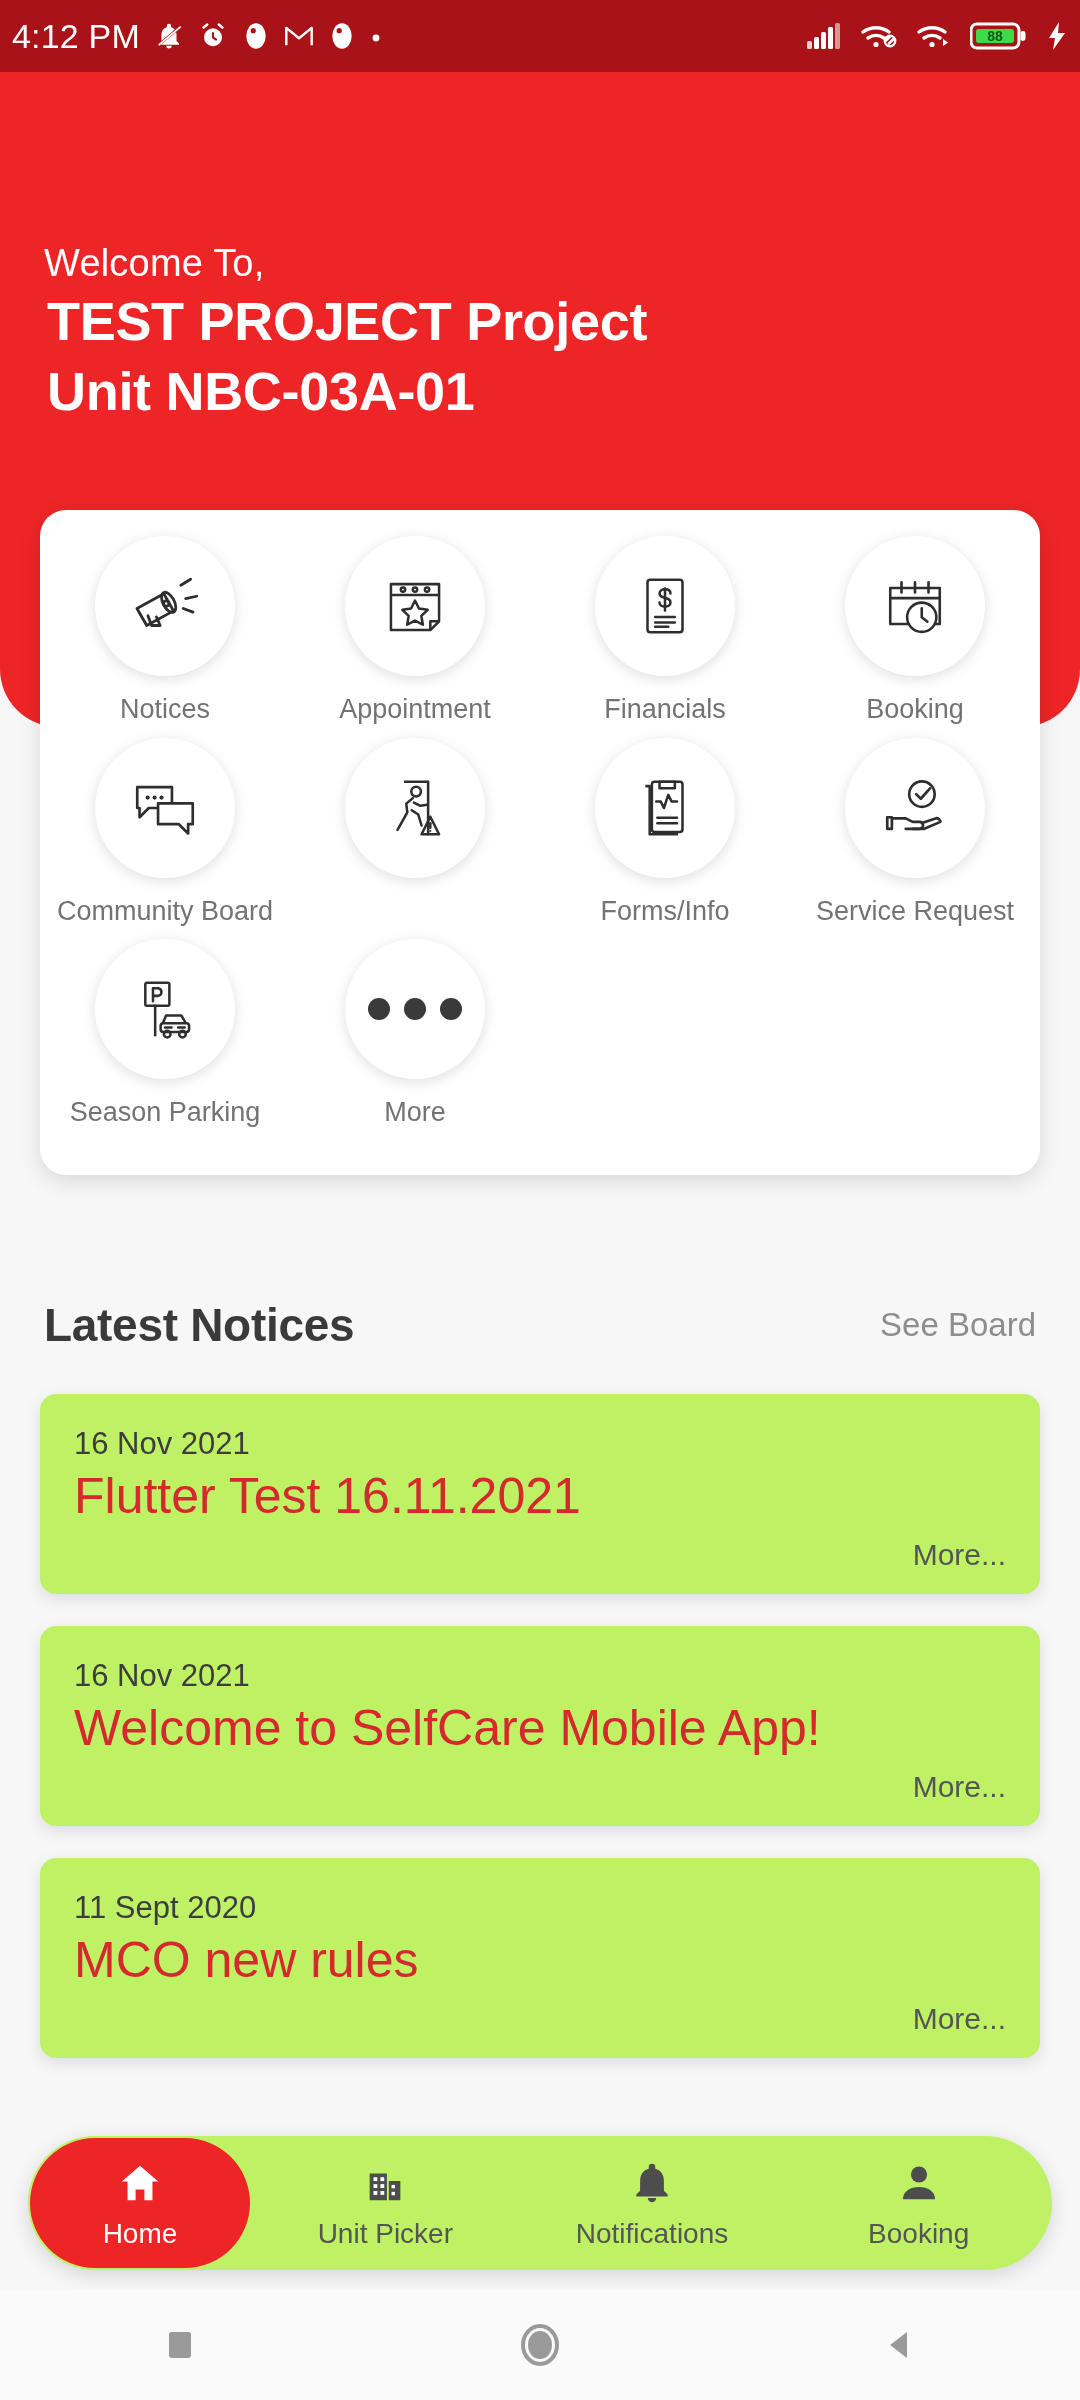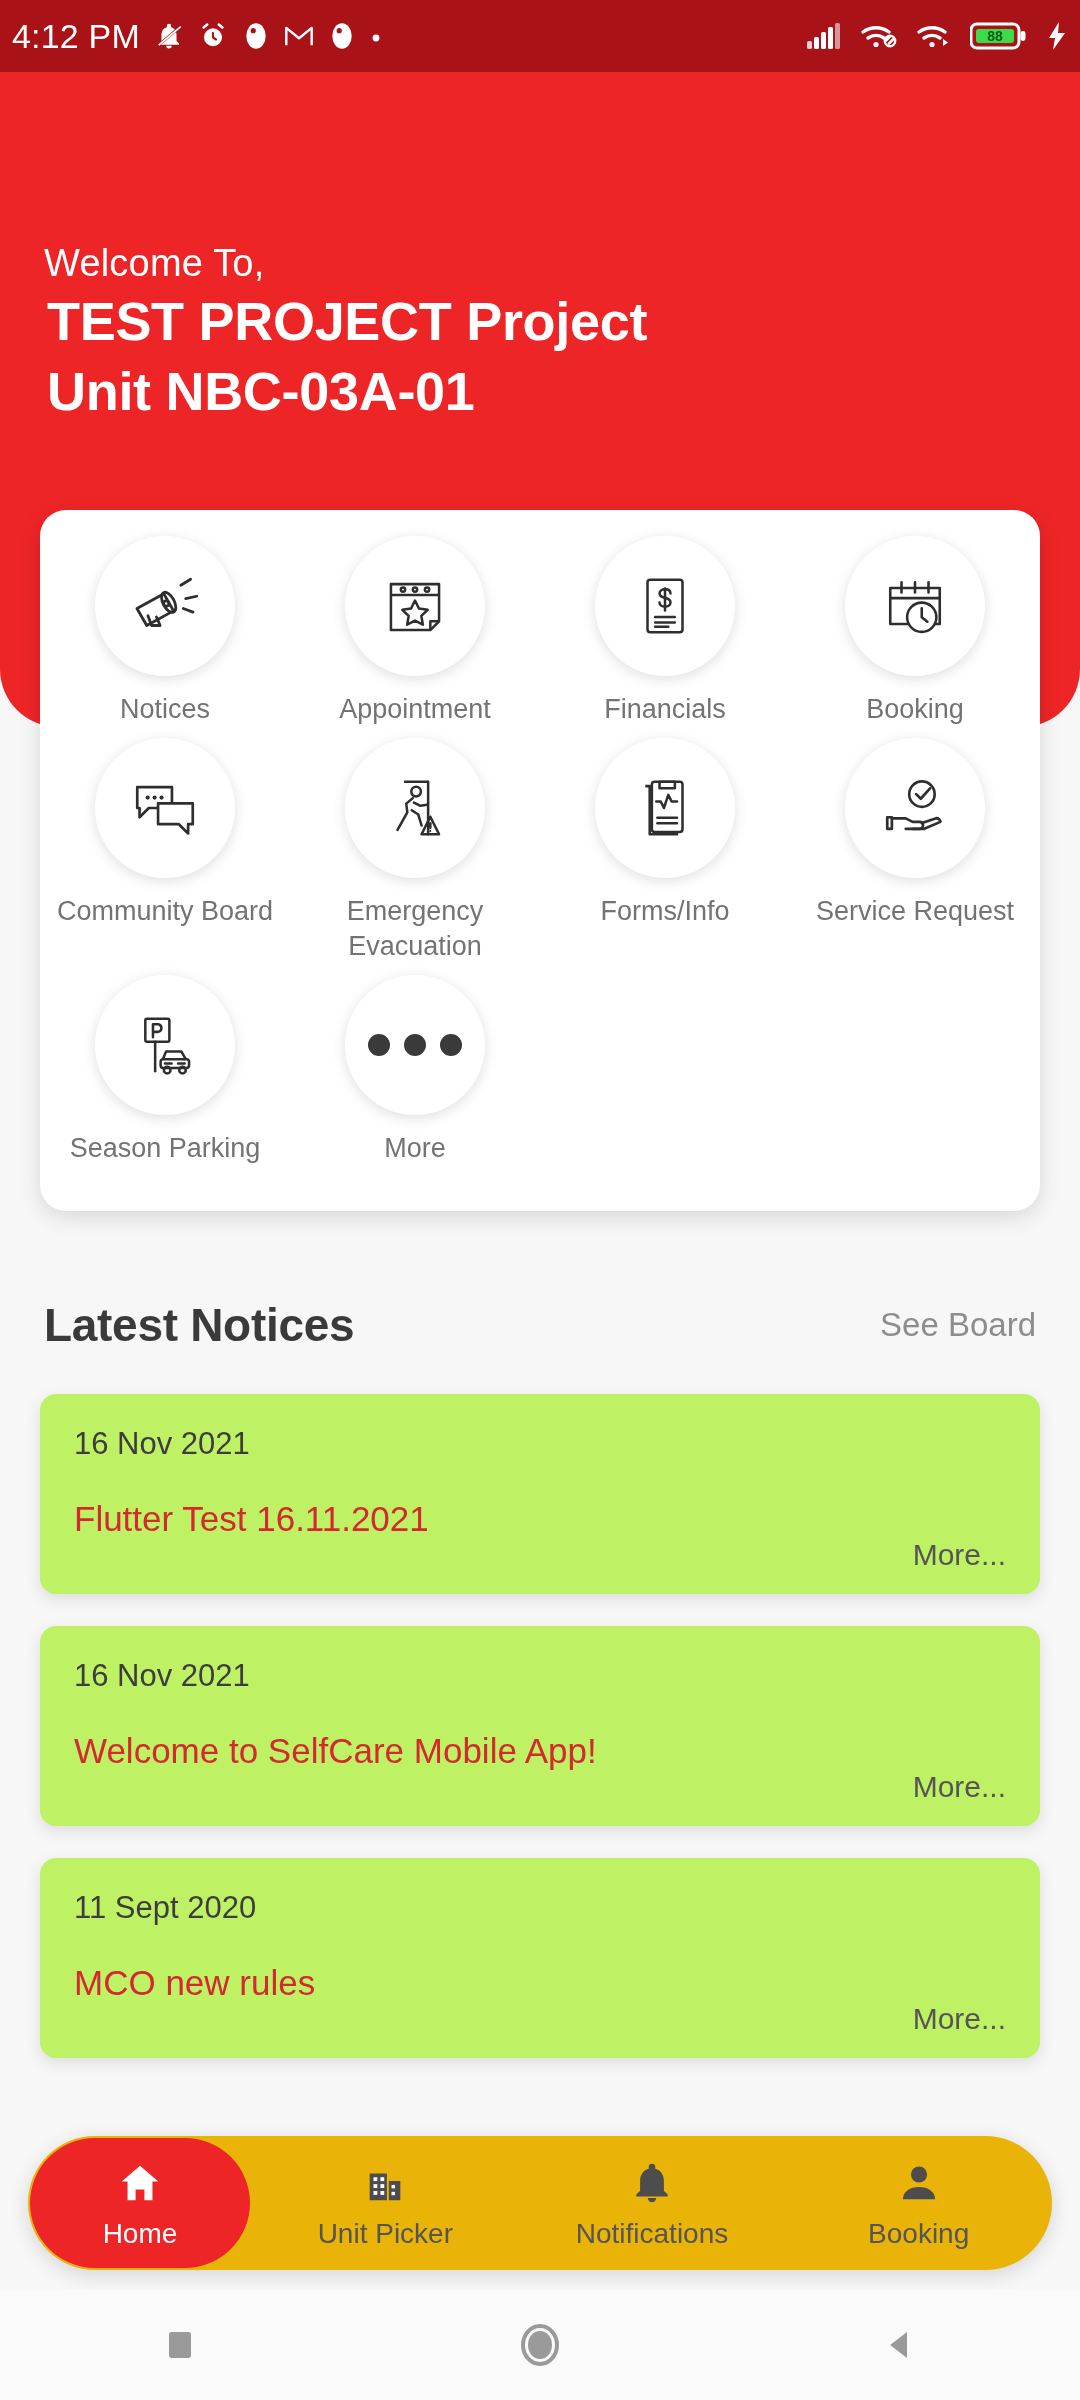--- a/index.html
+++ b/index.html
@@ -72,27 +72,27 @@
   .see-more { font-size:33px; color:#8d8d8d; }
 
   .notice-list { position:absolute; left:40px; top:1394px; width:1000px; }
   .notice-card {
     background:#bef264; border-radius:16px;
     box-shadow:0 5px 16px rgba(0,0,0,.11);
     padding:32px 34px 24px 34px; margin-bottom:32px;
     min-height:200px; position:relative;
   }
   .notice-date { font-size:31px; color:#3d3d3d; }
-  .notice-title { margin-top:36px; font-size:35px; color:#d3292f; line-height:1.2; }
+  .notice-title { margin-top:4px; font-size:50px; color:#d3292f; line-height:1.2; }
   .notice-more { position:absolute; right:34px; bottom:22px; font-size:30px; color:#555; }
 
   
   .bottomnav {
     position:absolute; left:28px; bottom:130px; width:1024px; height:134px;
-    background:#eab308; border-radius:67px;
+    background:#bef264; border-radius:67px;
     box-shadow:0 5px 20px rgba(0,0,0,.14);
     display:flex; align-items:center;
   }
   .nav-item {
     flex:1; display:flex; flex-direction:column; align-items:center; justify-content:center;
     height:100%; gap:8px;
   }
   .nav-item.active {
     background:#ee2527; border-radius:67px; margin:0 2px;
     max-width:220px; height:130px;
@@ -281,21 +281,20 @@
             <path d="M22 8h22"></path>
             <circle cx="33" cy="17" r="4.4"></circle>
             <path d="M30 23l-6 5 1 8-9 16" stroke-linecap="round"></path>
             <path d="M31 27l6 3 6-1" stroke-linecap="round"></path>
             <path d="M29 34l6 4 3 10" stroke-linecap="round"></path>
             <path d="M46 40l8 16H38z"></path>
             <path d="M46 46v4" stroke-linecap="round"></path>
             <circle cx="46" cy="53" r=".9" fill="#2e2e2e" stroke="none"></circle>
           </svg>
         </div>
-        <div class="menu-label">Emergency Evacuation</div>
       </div>
 
       <div class="menu-item">
         <div class="menu-circle">
           <svg width="70" height="70" viewBox="0 0 64 64" fill="none" stroke="#2e2e2e" stroke-width="2.3" stroke-linejoin="round">
             <path d="M14 12h4v44h26"></path>
             <rect x="20" y="8" width="28" height="46" rx="2.5" fill="#fff"></rect>
             <path d="M27 8h14v6H27z" fill="#fff"></path>
             <path d="M24 26h4l3 6 4-12 3 6h5" stroke-linecap="round"></path>
             <path d="M25 41h18M25 46h18" stroke-linecap="round"></path>

